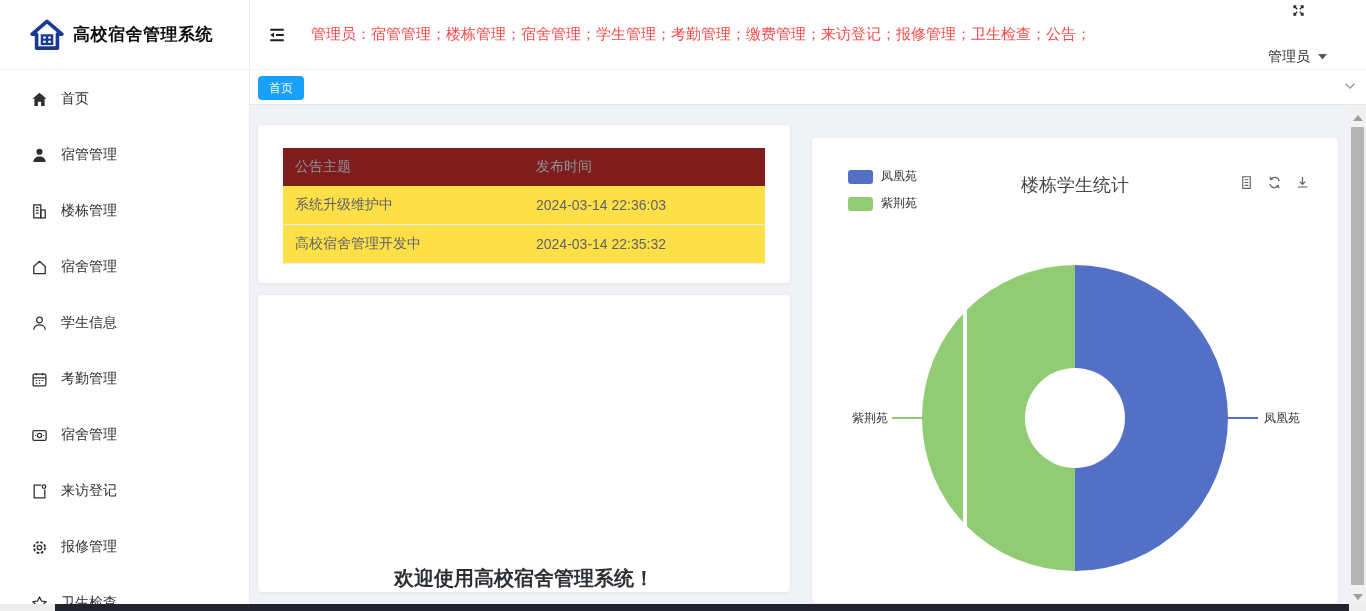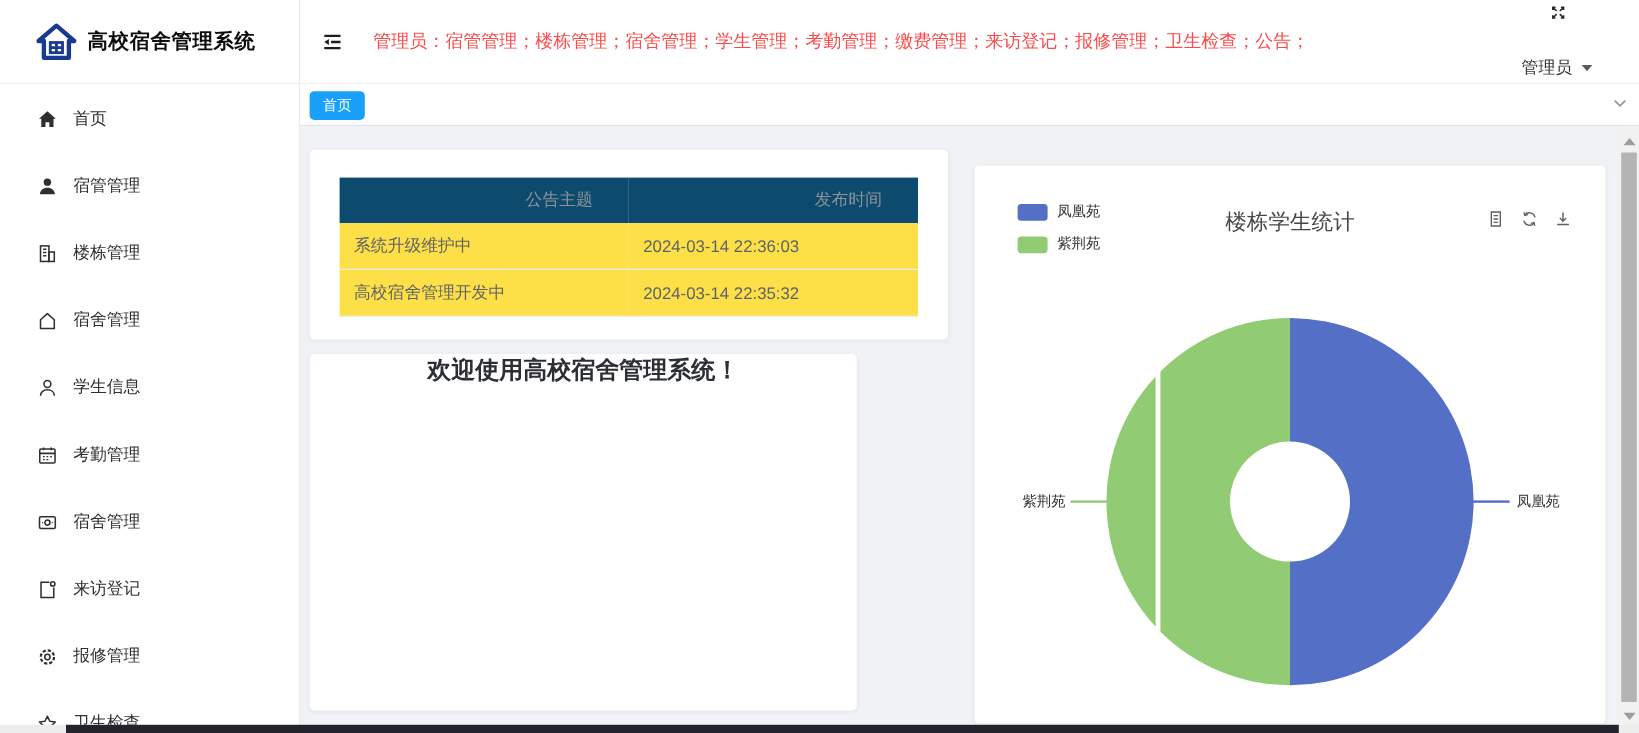--- a/index.html
+++ b/index.html
@@ -38,29 +38,29 @@
   .tabbar { position:absolute; left:250px; top:70px; width:1116px; height:35px;
     background:#fff; border-bottom:1px solid #e2e6ec; z-index:2; }
   .tab-active { position:absolute; left:8px; top:6px; background:#18a0fb; color:#fff;
     font-size:12px; line-height:12px; padding:6px 11px; border-radius:4px; cursor:pointer; }
   .tab-chevron { position:absolute; right:9px; top:9px; color:#8f9399; cursor:pointer; }
 
   
   .card { position:absolute; background:#fff; border-radius:4px;
     box-shadow:0 1px 4px rgba(0,21,41,.06); }
   #announce-card { left:258px; top:125px; width:532px; height:158px; }
-  #welcome-card  { left:258px; top:295px; width:456px; height:297px;
-    display:flex; align-items:flex-start; justify-content:center; }
+  #welcome-card  { left:258px; top:295px; width:532px; height:297px;
+    display:flex; align-items:flex-end; justify-content:center; }
   #chart-card    { left:812px; top:138px; width:526px; height:465px; }
 
   
   .ann-table { width:482px; margin:23px 25px 0 25px; border-collapse:collapse;
     font-size:14px; table-layout:fixed; }
-  .ann-table th { background:#0c4a6e; color:#909399; font-weight:normal;
-    text-align:right; padding:10px 30px; }
+  .ann-table th { background:#7f1d1d; color:#909399; font-weight:normal;
+    text-align:left; padding:10px 12px; }
   .ann-table td { color:#5f6368; text-align:left; padding:10px 12px;
     border-bottom:1px solid #ebeef5; background:#fde047; }
 
   .welcome-msg { font-size:20px; font-weight:bold; color:#2b2e33; }
 
   
   .chart-title { position:absolute; left:0; right:0; top:35px; text-align:center;
     font-size:18px; font-weight:normal; color:#464646; }
   .legend { position:absolute; left:36px; top:30px; display:flex;
     flex-direction:column; gap:10px; }

